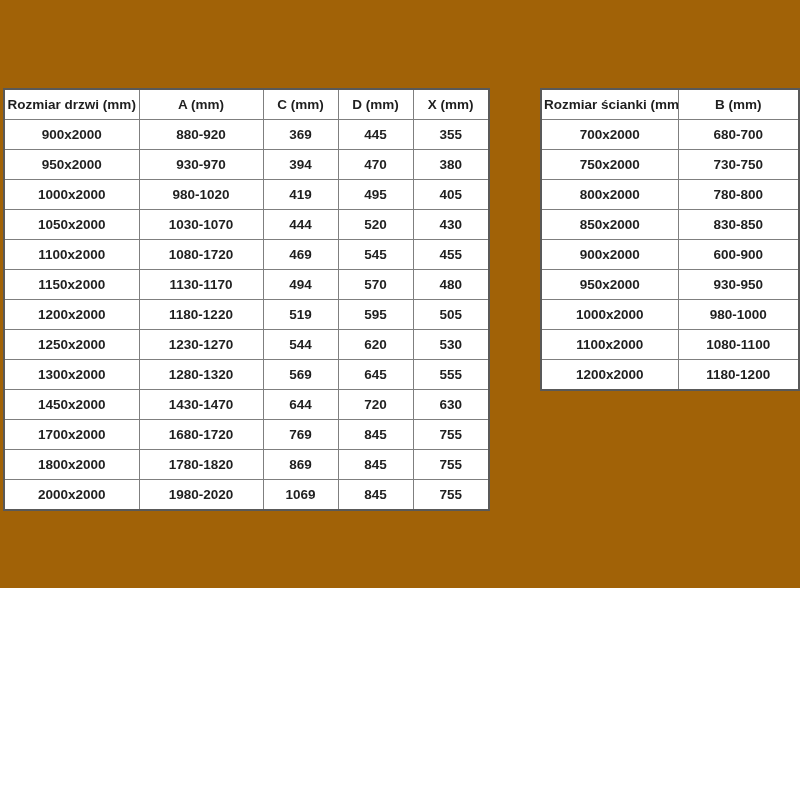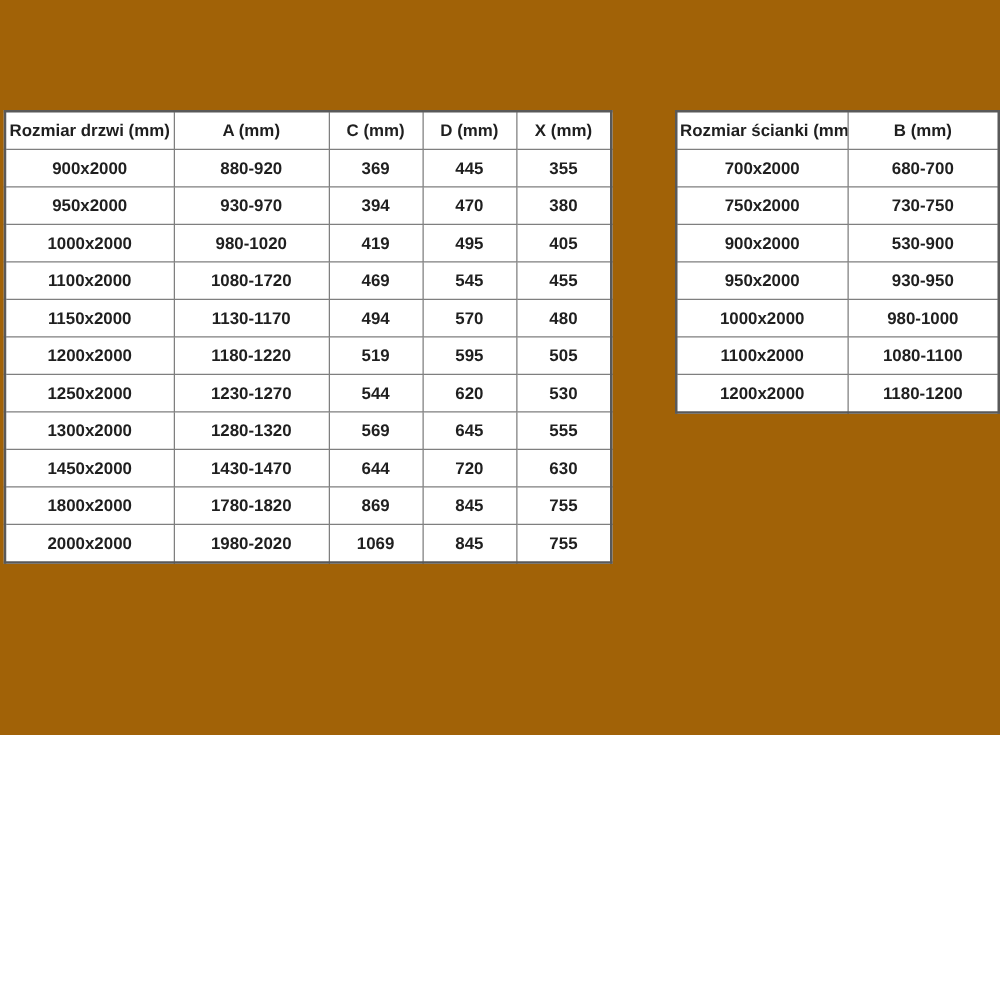--- a/index.html
+++ b/index.html
@@ -87,20 +87,27 @@
           <td>380</td>
         </tr>
         <tr>
           <td>1000x2000</td>
           <td>980-1020</td>
           <td>419</td>
           <td>495</td>
           <td>405</td>
         </tr>
         <tr>
+          <td>1050x2000</td>
+          <td>1030-1070</td>
+          <td>444</td>
+          <td>520</td>
+          <td>430</td>
+        </tr>
+        <tr>
           <td>1100x2000</td>
           <td>1080-1720</td>
           <td>469</td>
           <td>545</td>
           <td>455</td>
         </tr>
         <tr>
           <td>1150x2000</td>
           <td>1130-1170</td>
           <td>494</td>
@@ -127,20 +134,27 @@
           <td>569</td>
           <td>645</td>
           <td>555</td>
         </tr>
         <tr>
           <td>1450x2000</td>
           <td>1430-1470</td>
           <td>644</td>
           <td>720</td>
           <td>630</td>
+        </tr>
+        <tr>
+          <td>1700x2000</td>
+          <td>1680-1720</td>
+          <td>769</td>
+          <td>845</td>
+          <td>755</td>
         </tr>
         <tr>
           <td>1800x2000</td>
           <td>1780-1820</td>
           <td>869</td>
           <td>845</td>
           <td>755</td>
         </tr>
         <tr>
           <td>2000x2000</td>
@@ -165,22 +179,30 @@
       <tbody>
         <tr>
           <td>700x2000</td>
           <td>680-700</td>
         </tr>
         <tr>
           <td>750x2000</td>
           <td>730-750</td>
         </tr>
         <tr>
+          <td>800x2000</td>
+          <td>780-800</td>
+        </tr>
+        <tr>
+          <td>850x2000</td>
+          <td>830-850</td>
+        </tr>
+        <tr>
           <td>900x2000</td>
-          <td>530-900</td>
+          <td>600-900</td>
         </tr>
         <tr>
           <td>950x2000</td>
           <td>930-950</td>
         </tr>
         <tr>
           <td>1000x2000</td>
           <td>980-1000</td>
         </tr>
         <tr>

